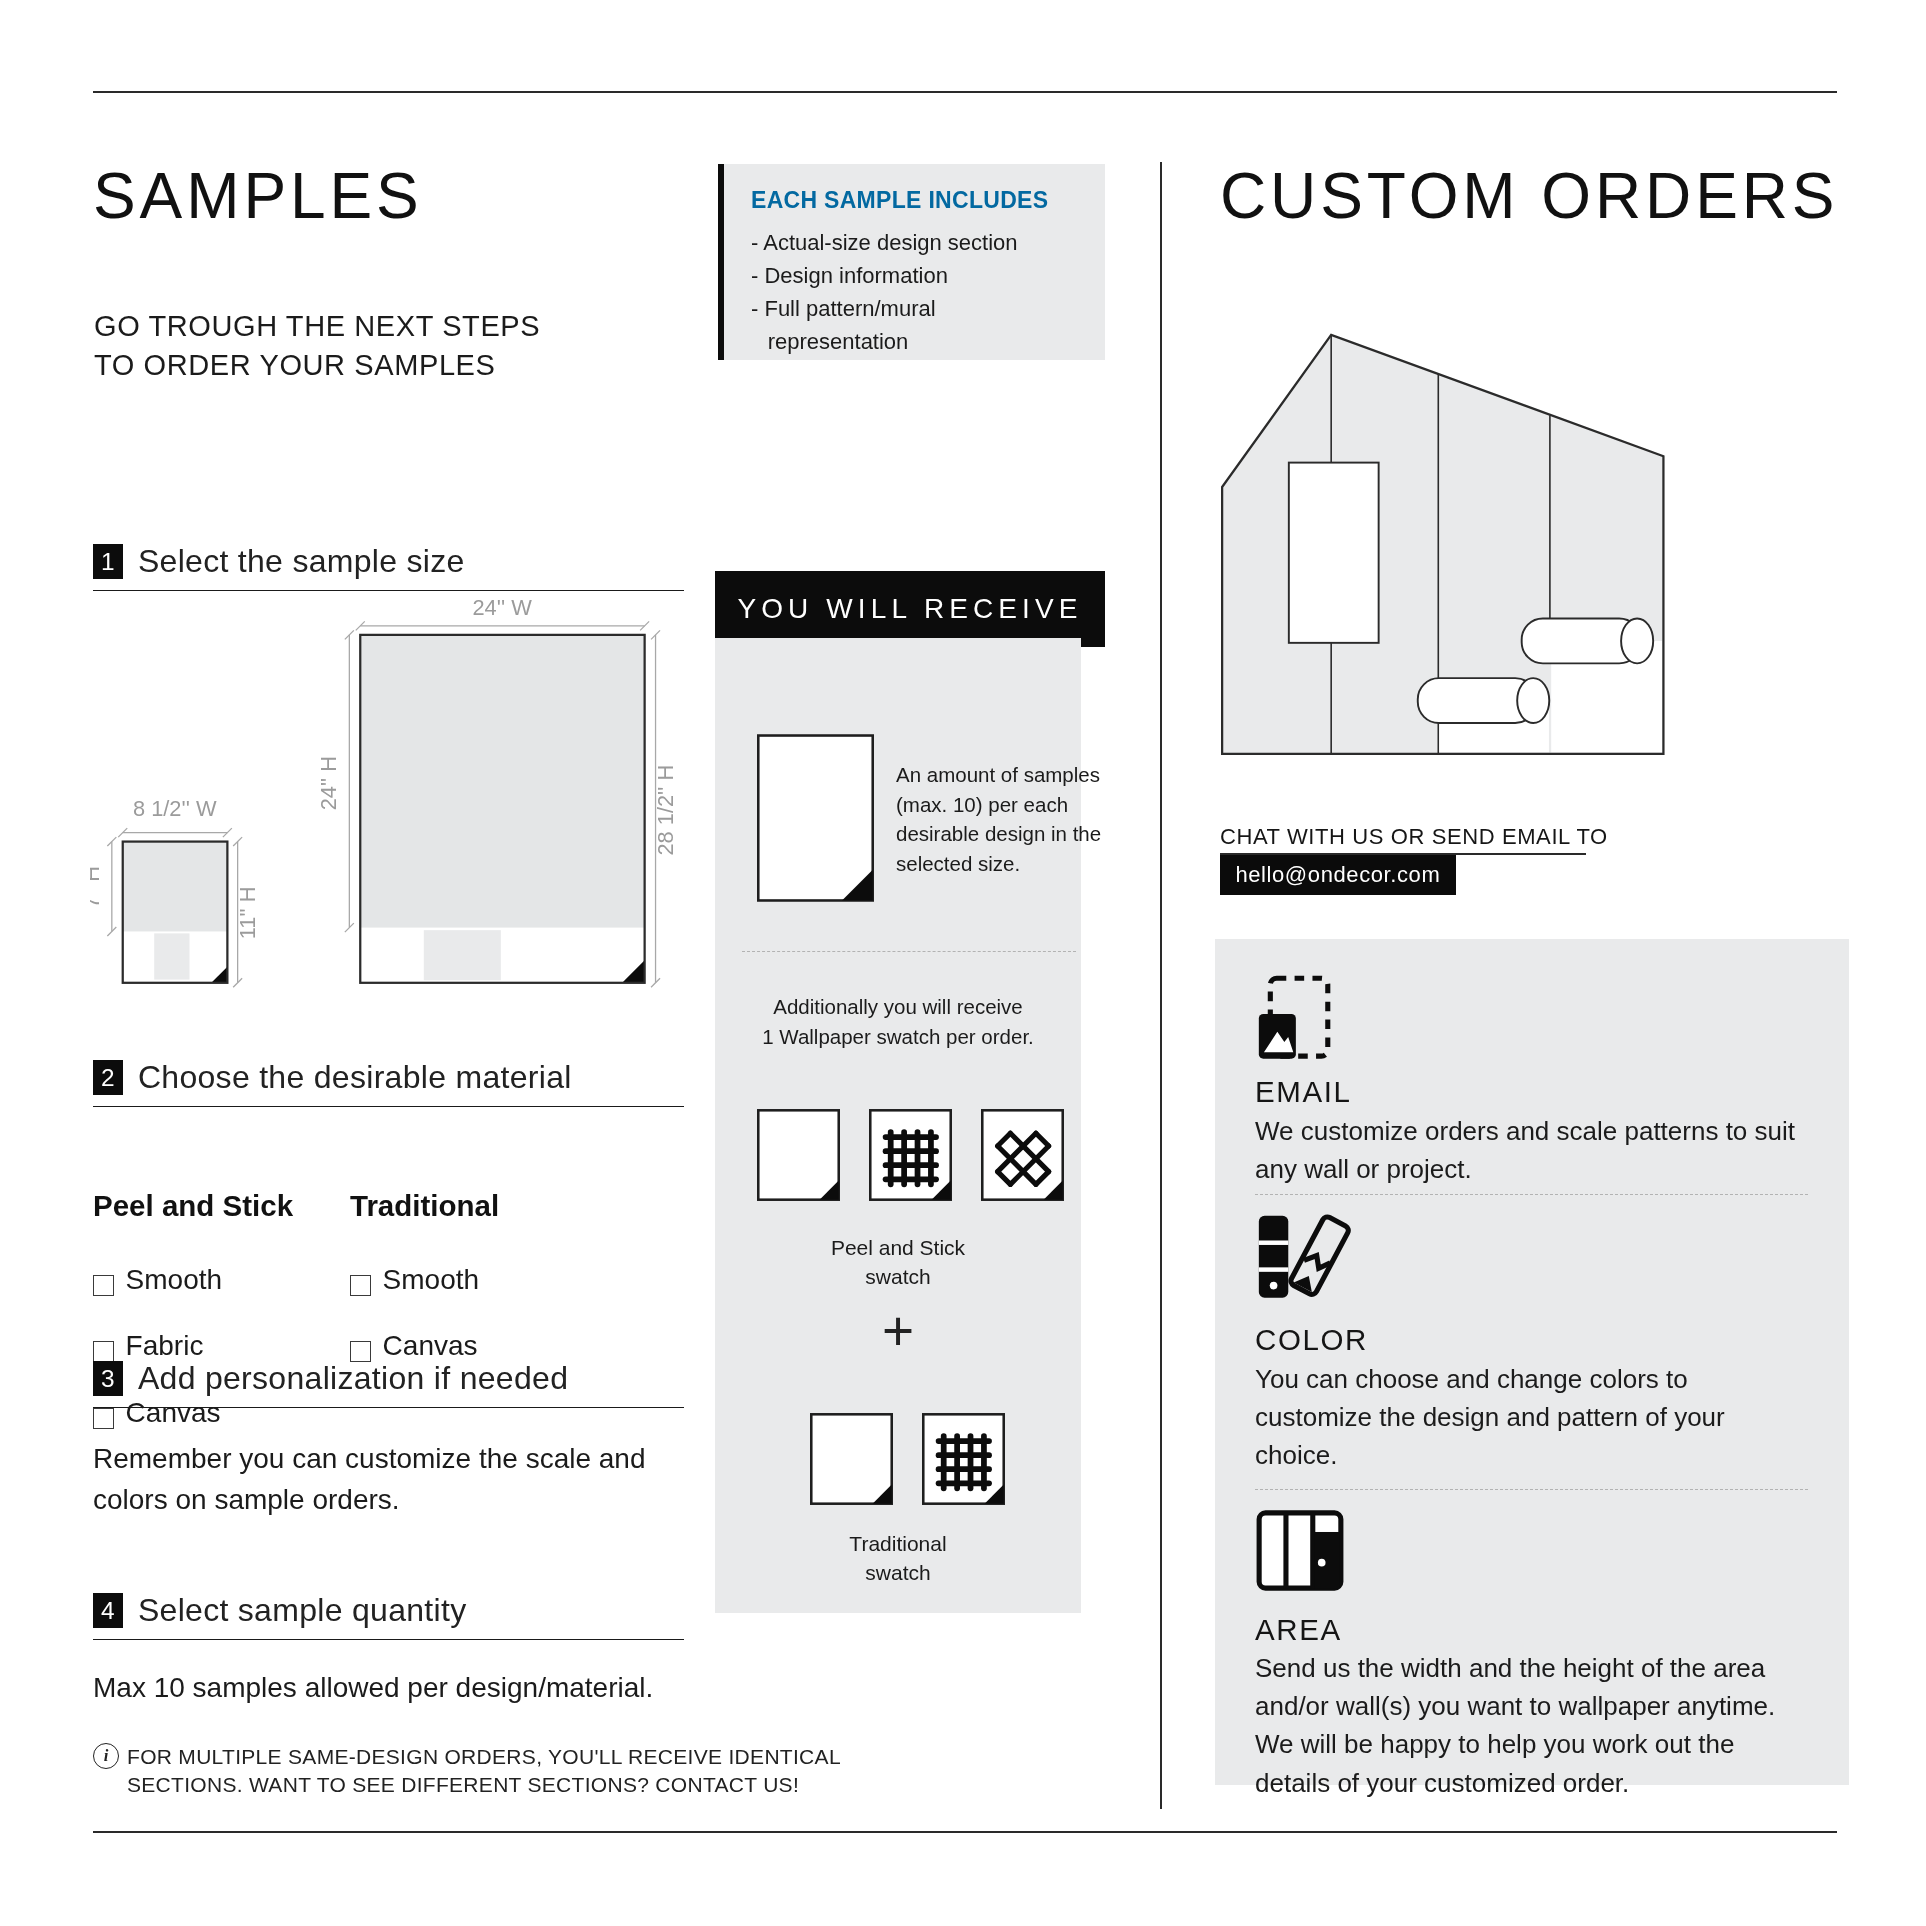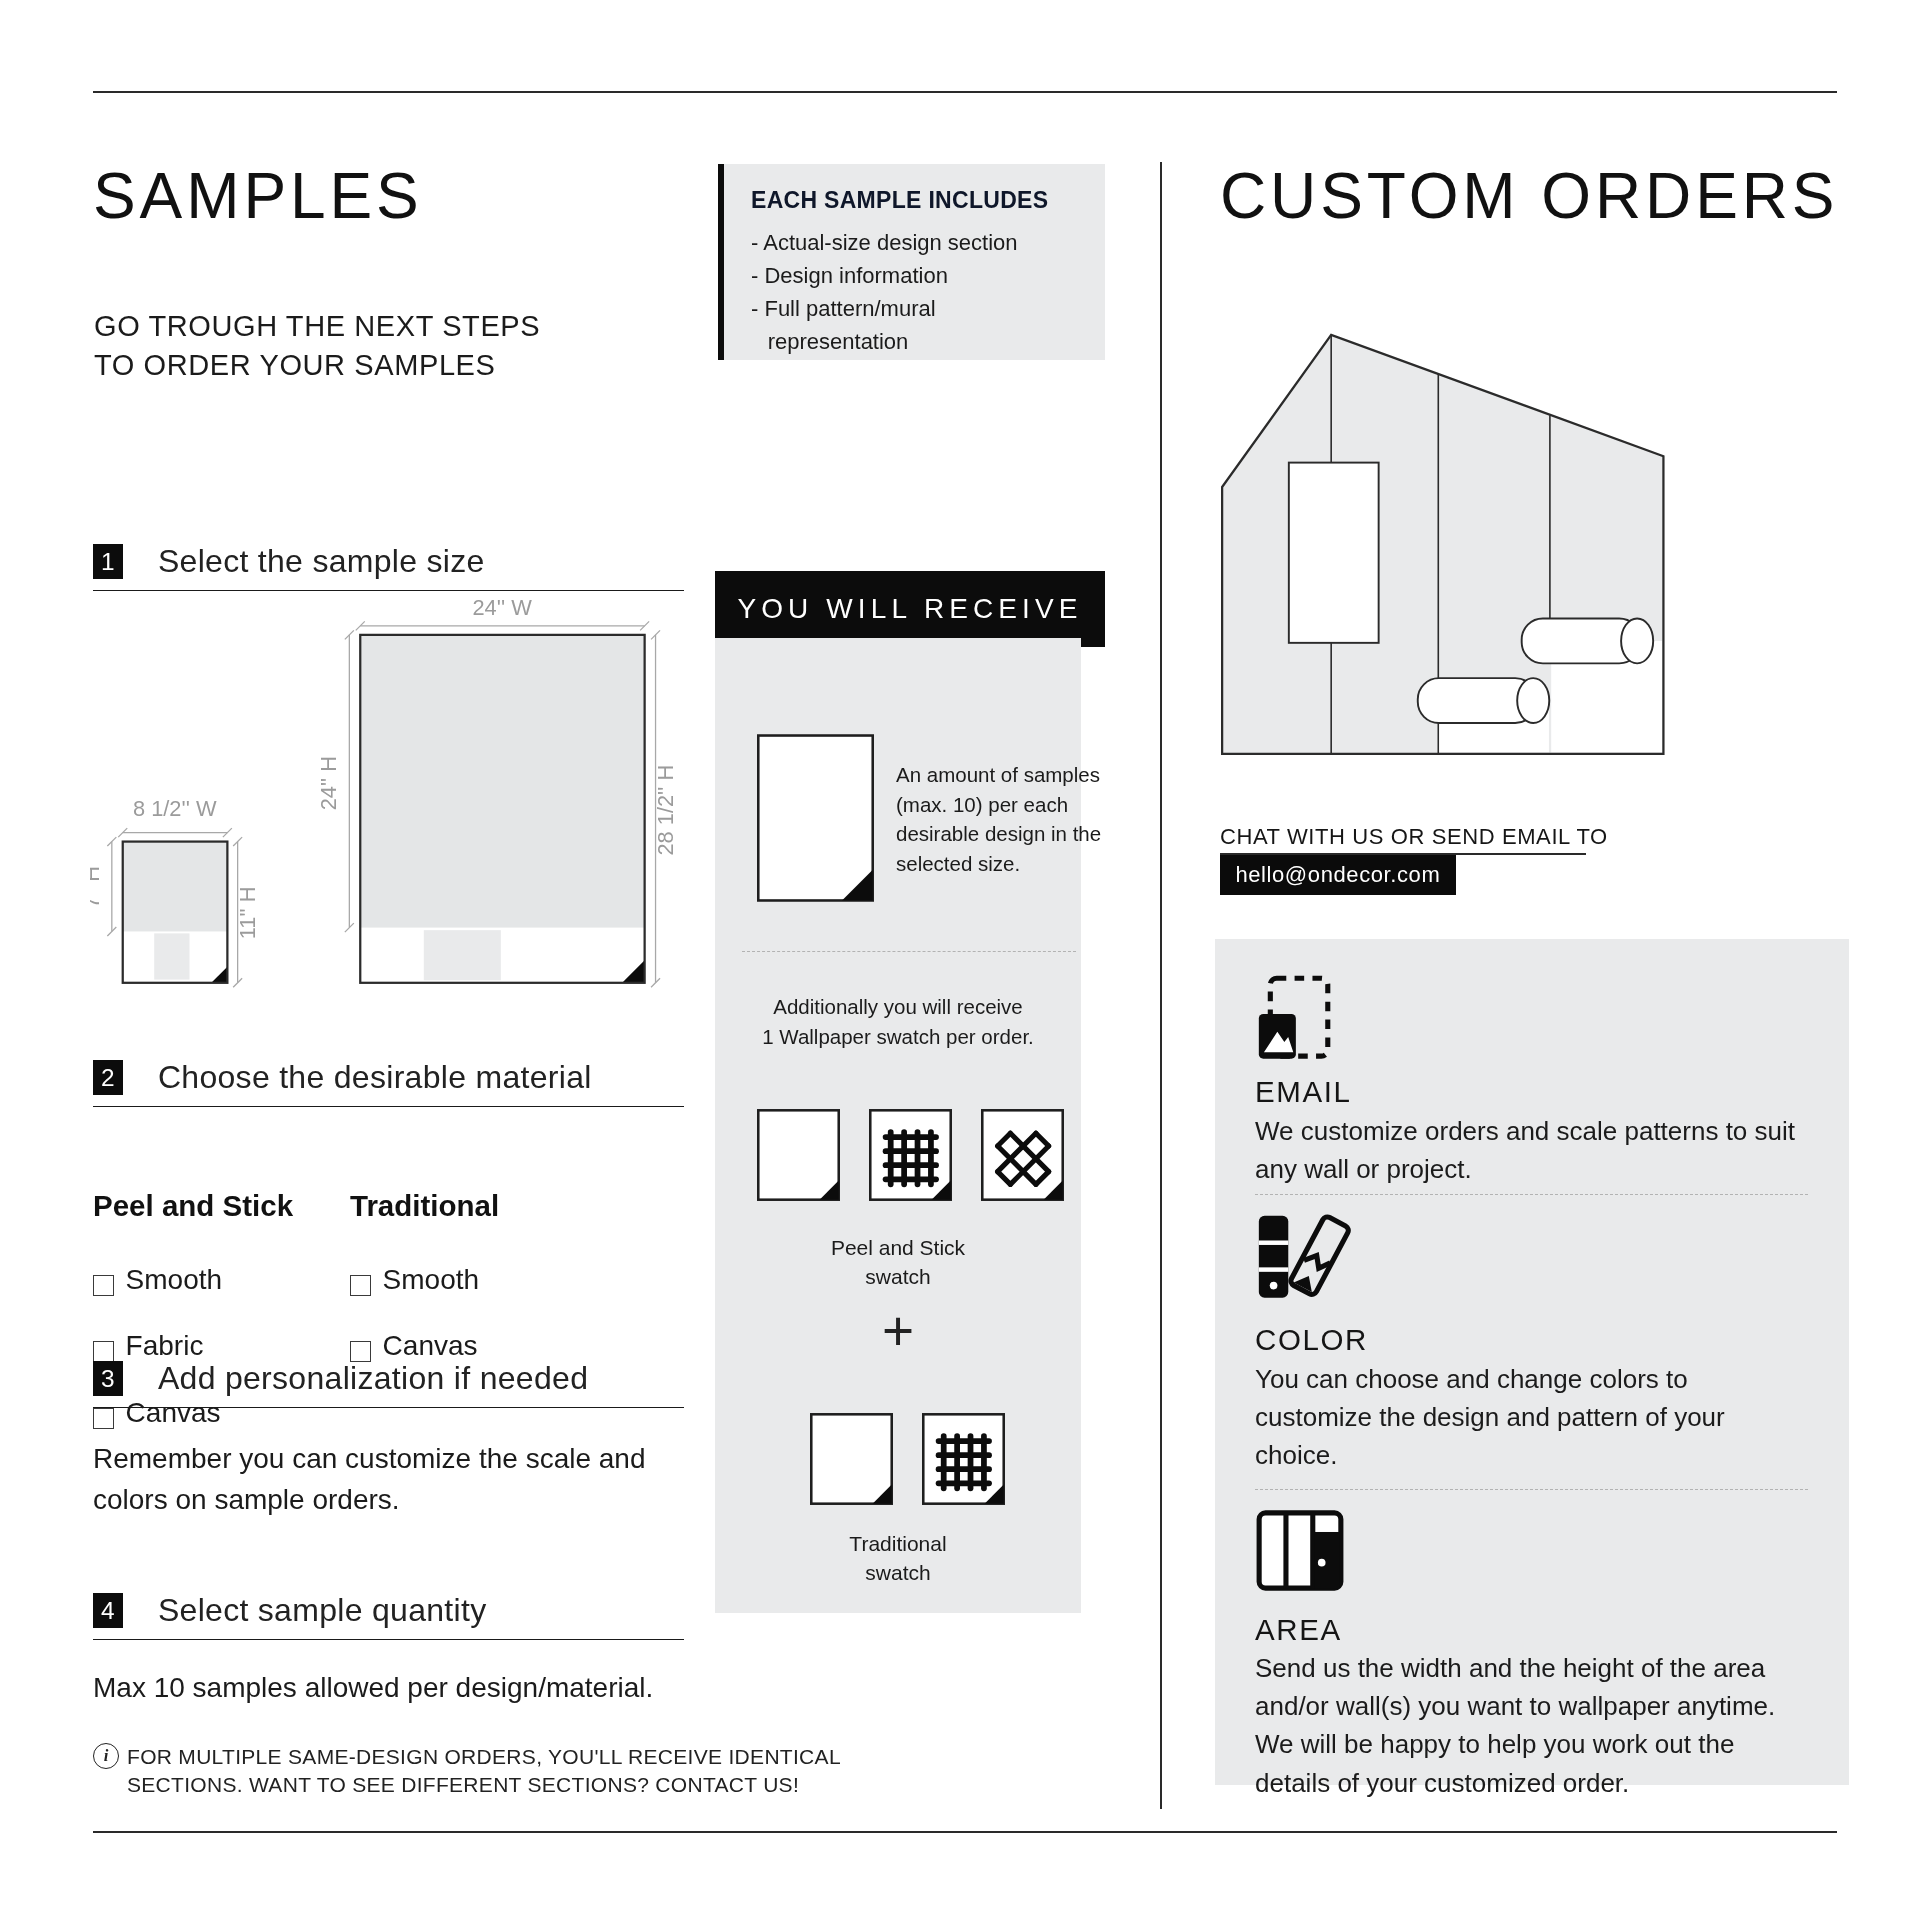--- a/index.html
+++ b/index.html
@@ -7,26 +7,26 @@
           font-family:"Liberation Sans", sans-serif;color:#1b1b1b;overflow:hidden;}
   .abs{position:absolute;}
   .rule{position:absolute;background:#2a2a2a;height:1.9px;}
   .vrule{position:absolute;background:#2a2a2a;width:1.9px;}
   .big-title{font-size:64px;letter-spacing:3.9px;color:#111;font-weight:400;white-space:nowrap;}
   .subtitle{font-size:29px;line-height:1.35;letter-spacing:0.6px;color:#1b1b1b;}
   .step{position:absolute;width:591px;border-bottom:1.9px solid #1a1a1a;padding-bottom:10.3px;
         display:flex;align-items:center;gap:15.4px;}
   .step-badge{width:29.5px;height:35px;background:#0c0c0c;color:#fff;display:flex;
               align-items:center;justify-content:center;font-size:24.4px;flex:0 0 auto;}
-  .step-title{font-size:32px;color:#222;letter-spacing:0.3px;white-space:nowrap;margin-left:20px;}
+  .step-title{font-size:32px;color:#222;letter-spacing:0.3px;white-space:nowrap;}
   .body-text{font-size:28px;line-height:1.45;color:#1b1b1b;}
   .includes-box{position:absolute;left:724px;top:164px;width:381px;height:196px;background:#e9eaeb;
                 box-sizing:border-box;padding:23px 19px 0 27px;}
   .includes-bar{position:absolute;left:718px;top:164px;width:5.8px;height:196px;background:#0c0c0c;}
-  .includes-title{font-size:23px;font-weight:bold;color:#0f172a;margin-bottom:11.6px;letter-spacing:0.3px;}
+  .includes-title{font-size:23px;font-weight:bold;color:#0369a1;margin-bottom:11.6px;letter-spacing:0.3px;}
   .includes-item{font-size:22px;line-height:1.5;color:#1b1b1b;padding-left:16.7px;text-indent:-16.7px;}
   .receive-banner{position:absolute;left:715px;top:571px;width:390px;height:76px;background:#0c0c0c;
                   display:flex;align-items:center;justify-content:center;}
   .receive-banner span{color:#ffffff;font-size:28px;letter-spacing:5.1px;white-space:nowrap;}
   .receive-col{position:absolute;left:715px;top:638px;width:342px;height:975px;background:#e9eaeb;padding-left:24px;}
   .mid-text{font-size:20.5px;line-height:1.45;color:#1b1b1b;}
   .mid-center{text-align:center;width:100%;}
   .dashed-div{border-top:1.3px dashed #b3b3b3;}
   .materials-title{font-size:29.5px;font-weight:bold;color:#111;}
   .opt-row{position:absolute;display:flex;align-items:flex-end;gap:11.6px;}

